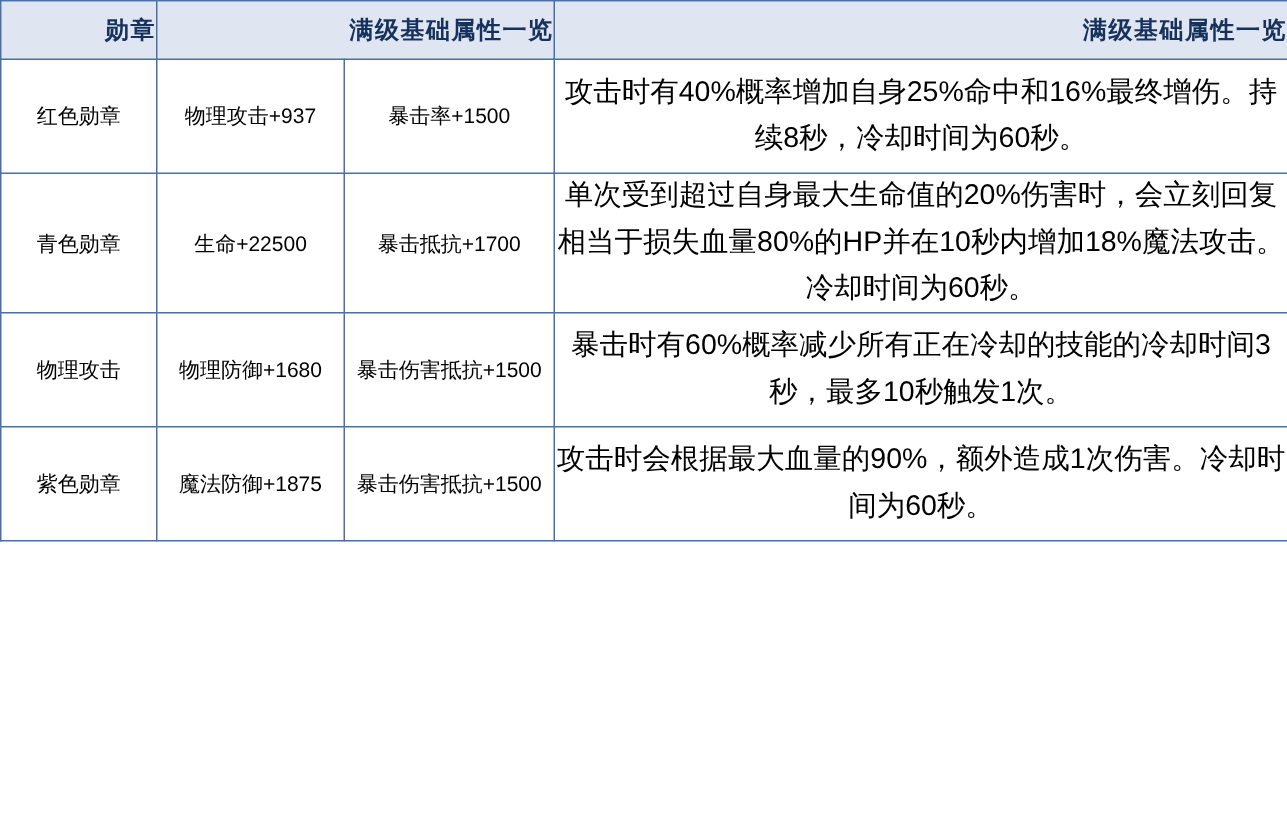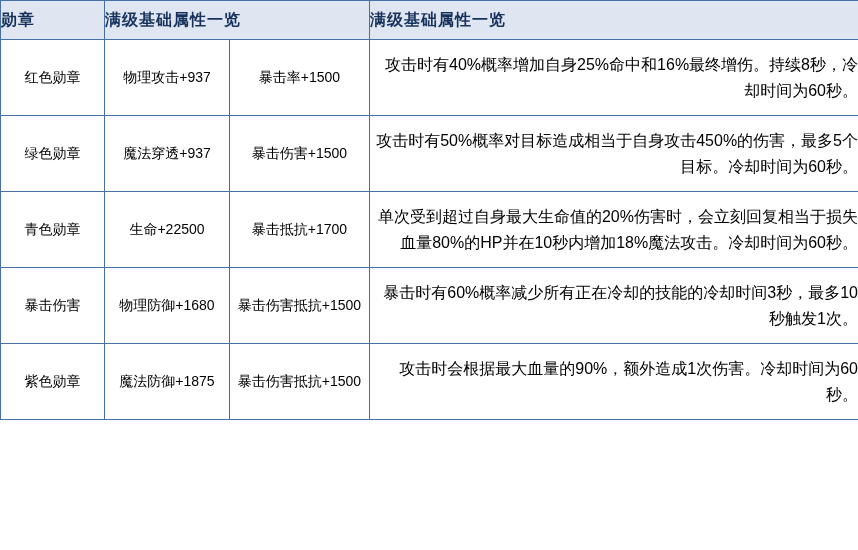--- a/index.html
+++ b/index.html
@@ -24,34 +24,34 @@
     border: 1px solid #4a6fa5;
     padding: 0;
     vertical-align: middle;
   }
   thead th {
     background: #dfe6f2;
     height: 38px;
     font-size: 16px;
     font-weight: bold;
     color: #16325c;
-    text-align: left;
+    text-align: right;
     letter-spacing: 1px;
   }
   td.cell-name,
   td.cell-base,
   td.cell-crit {
     text-align: center;
     font-size: 14px;
     line-height: 1.5;
     padding: 4px 2px;
   }
   td.cell-special {
-    text-align: right;
-    font-size: 16px;
+    text-align: center;
+    font-size: 19px;
     line-height: 1.62;
     padding: 7px 8px 7px 8px;
   }
   col.c-name { width: 104px; }
   col.c-base { width: 125px; }
   col.c-crit { width: 140px; }
   col.c-special { width: 489px; }
   tbody tr { height: 76px; }
 </style>
 </head>
@@ -72,33 +72,27 @@
     </tr>
   </thead>
   <tbody>
     <tr>
       <td class="cell-name">红色勋章</td>
       <td class="cell-base">物理攻击+937</td>
       <td class="cell-crit">暴击率+1500</td>
       <td class="cell-special">攻击时有40%概率增加自身25%命中和16%最终增伤。持续8秒，冷却时间为60秒。</td>
     </tr>
     <tr>
-      <td class="cell-name">绿色勋章</td>
-      <td class="cell-base">魔法穿透+937</td>
-      <td class="cell-crit">暴击伤害+1500</td>
-      <td class="cell-special">攻击时有50%概率对目标造成相当于自身攻击450%的伤害，最多5个目标。冷却时间为60秒。</td>
-    </tr>
-    <tr>
       <td class="cell-name">青色勋章</td>
       <td class="cell-base">生命+22500</td>
       <td class="cell-crit">暴击抵抗+1700</td>
       <td class="cell-special">单次受到超过自身最大生命值的20%伤害时，会立刻回复相当于损失血量80%的HP并在10秒内增加18%魔法攻击。冷却时间为60秒。</td>
     </tr>
     <tr>
-      <td class="cell-name">暴击伤害</td>
+      <td class="cell-name">物理攻击</td>
       <td class="cell-base">物理防御+1680</td>
       <td class="cell-crit">暴击伤害抵抗+1500</td>
       <td class="cell-special">暴击时有60%概率减少所有正在冷却的技能的冷却时间3秒，最多10秒触发1次。</td>
     </tr>
     <tr>
       <td class="cell-name">紫色勋章</td>
       <td class="cell-base">魔法防御+1875</td>
       <td class="cell-crit">暴击伤害抵抗+1500</td>
       <td class="cell-special">攻击时会根据最大血量的90%，额外造成1次伤害。冷却时间为60秒。</td>
     </tr>

